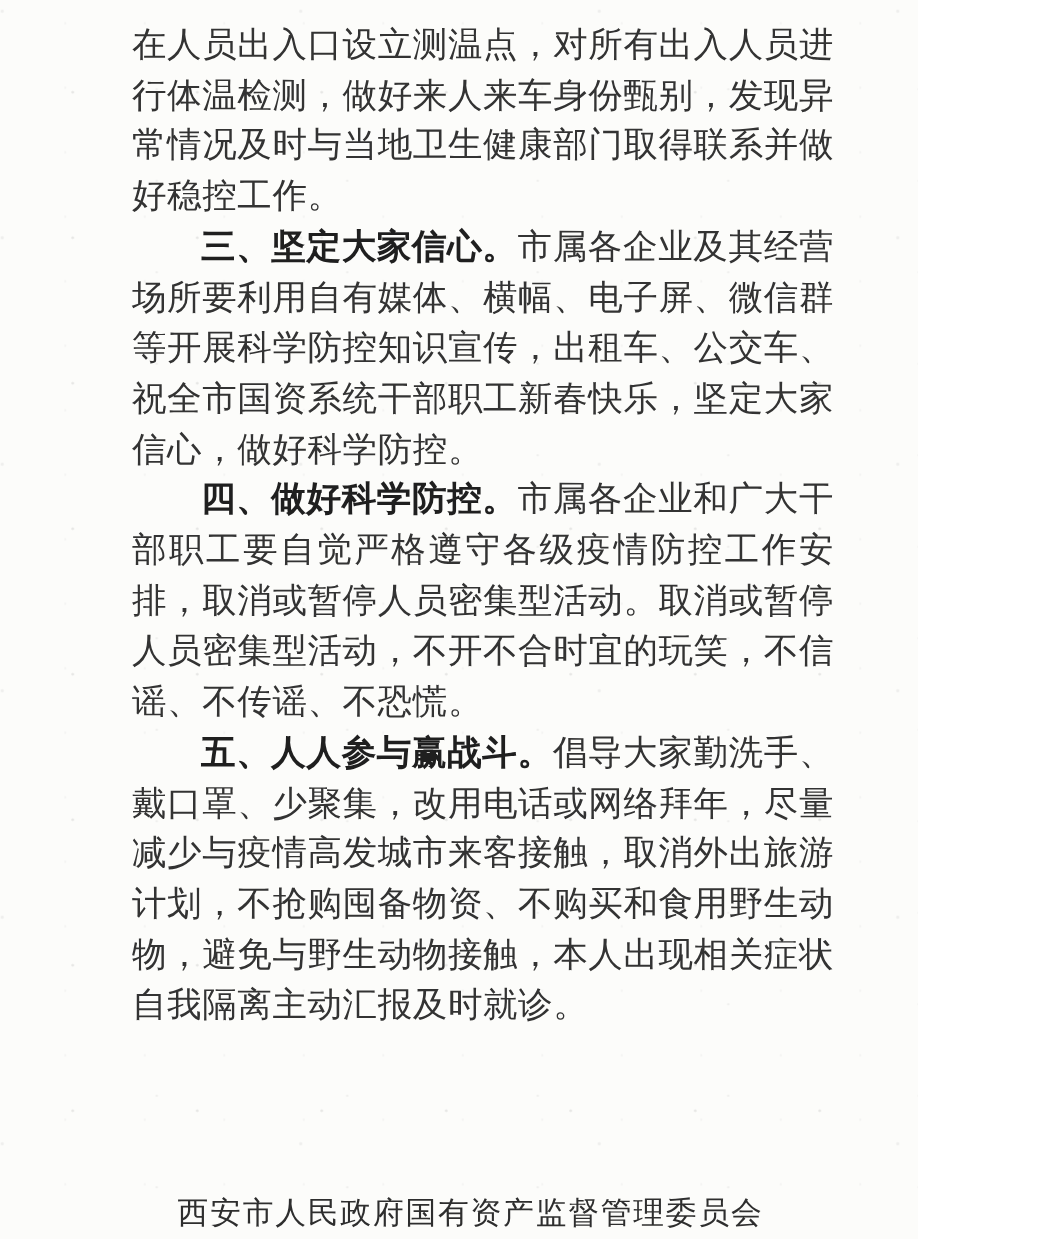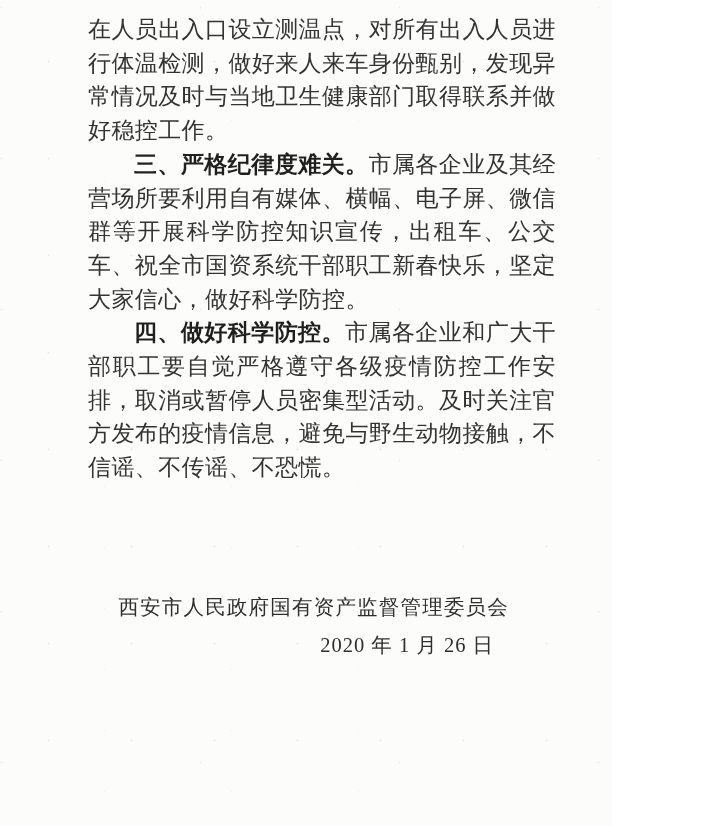--- a/index.html
+++ b/index.html
@@ -43,21 +43,22 @@
   }
 </style>
 </head>
 <body>
 
 <div class="page">
   <div class="scan-speck"></div>
 
   <div class="body-text">
       <div class="para"><span>在人员出入口设立测温点，对所有出入人员进行体温检测，做好来人来车身份甄别，发现异常情况及时与当地卫生健康部门取得联系并做好稳控工作。</span></div>
-      <div class="para indent"><b class="lead">三、严格纪律度难关。</b><span>市属各企业及其经营场所要利用自有媒体、横幅、电子屏、微信群等开展科学防控知识宣传，出租车、公交车、祝全市国资系统干部职工新春快乐，坚定大家信心，做好科学防控。</span></div>
-      <div class="para indent"><b class="lead">四、做好科学防控。</b><span>市属各企业和广大干部职工要自觉严格遵守各级疫情防控工作安排，取消或暂停人员密集型活动。及时关注官方发布的疫情信息，避免与野生动物接触，不信谣、不传谣、不恐慌。</span></div>
+      <div class="para indent"><b class="lead">三、坚定大家信心。</b><span>市属各企业及其经营场所要利用自有媒体、横幅、电子屏、微信群等开展科学防控知识宣传，出租车、公交车、祝全市国资系统干部职工新春快乐，坚定大家信心，做好科学防控。</span></div>
+      <div class="para indent"><b class="lead">四、做好科学防控。</b><span>市属各企业和广大干部职工要自觉严格遵守各级疫情防控工作安排，取消或暂停人员密集型活动。取消或暂停人员密集型活动，不开不合时宜的玩笑，不信谣、不传谣、不恐慌。</span></div>
+      <div class="para indent"><b class="lead">五、人人参与赢战斗。</b><span>倡导大家勤洗手、戴口罩、少聚集，改用电话或网络拜年，尽量减少与疫情高发城市来客接触，取消外出旅游计划，不抢购囤备物资、不购买和食用野生动物，避免与野生动物接触，本人出现相关症状自我隔离主动汇报及时就诊。</span></div>
     </div>
 
   <div class="signature">
     <div class="sig-org">西安市人民政府国有资产监督管理委员会</div>
     <div class="sig-date">2020 年 1 月 26 日</div>
   </div>
 </div>
 
 </body></html>

